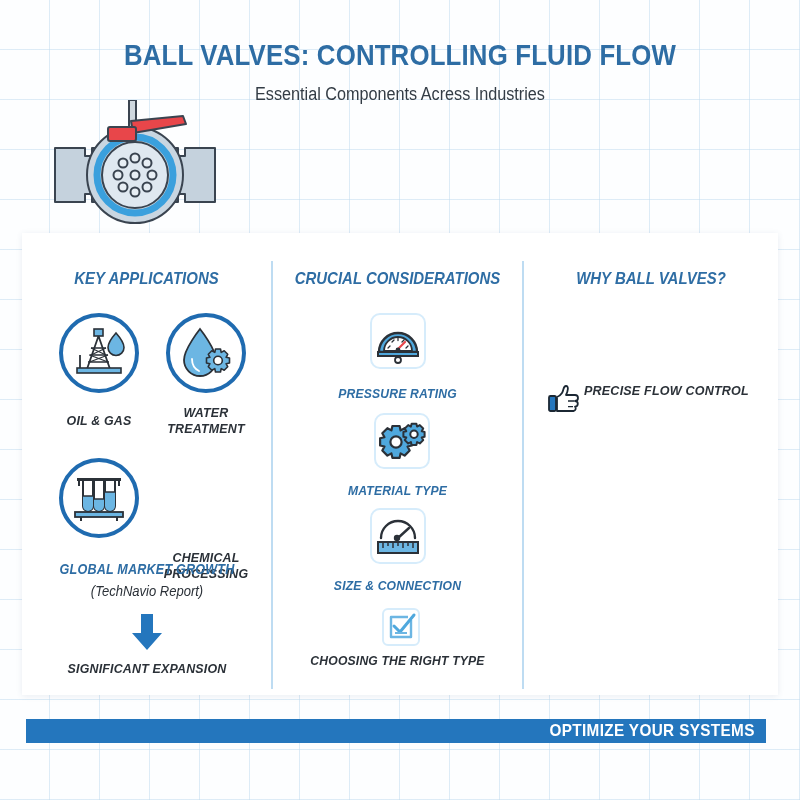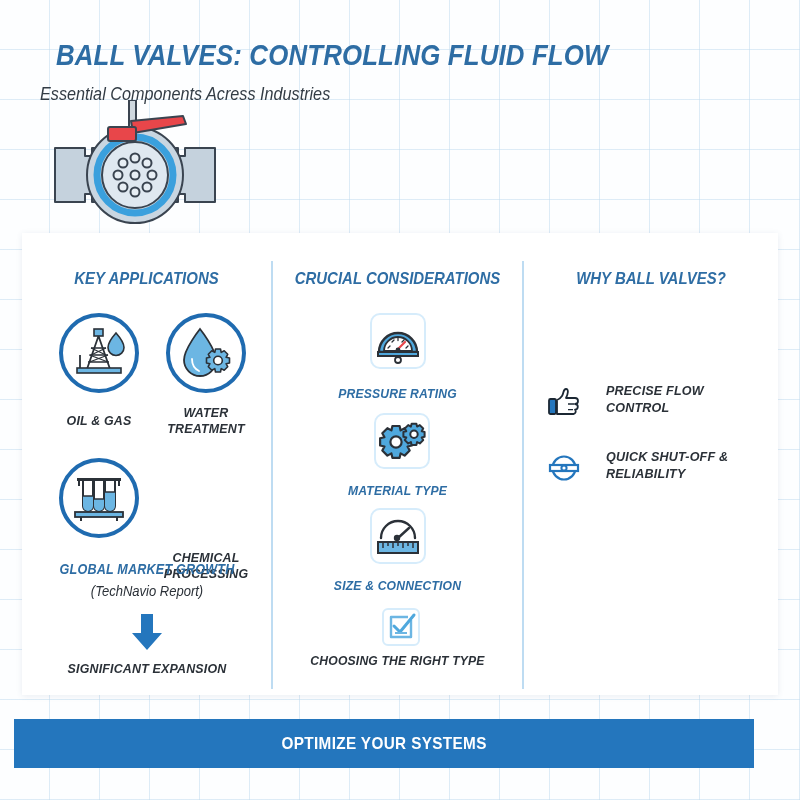--- a/index.html
+++ b/index.html
@@ -25,22 +25,21 @@
     background-size: 50px 50px;
     background-position: -1px -1px;
   }
 
   
   .header {
     position: absolute;
     left: 0;
     top: 38px;
     width: 800px;
-    text-align: left;
-    font-style: italic;
+    text-align: center;
   }
   .title {
     font-size: 30px;
     font-weight: bold;
     letter-spacing: 0.2px;
     color: #2e6da4;
     transform: scaleX(0.86);
     white-space: nowrap;
   }
   .subtitle {
@@ -196,22 +195,22 @@
   .ccl3 { left: 251px; top: 345px; width: 249px; }
   .ccl4 {
     left: 251px; top: 420px; width: 249px;
     color: #2b3138;
   }
 
   
   .ben-row {
     position: absolute;
     display: flex;
-    align-items: flex-end;
-    gap: 26px;
+    align-items: flex-start;
+    gap: 4px;
   }
   .br1 { left: 526px; top: 150px; }
   .br2 { left: 526px; top: 216px; }
 
   .ben-icon {
     width: 32px;
     height: 30px;
     flex: none;
     margin-top: 1px;
   }
@@ -222,28 +221,28 @@
     line-height: 1.25;
     transform: scaleX(0.93);
     transform-origin: left center;
     letter-spacing: 0.2px;
     white-space: pre-line;
   }
 
   
   .footer {
     position: absolute;
-    left: 14px;
+    left: 26px;
     top: 719px;
     width: 740px;
-    height: 49px;
+    height: 24px;
     background: #2476bd;
     display: flex;
     align-items: center;
-    justify-content: center;
+    justify-content: flex-end;
   }
   .footer-text {
     color: #ffffff;
     font-size: 17px;
     font-weight: bold;
     letter-spacing: 0.4px;
     transform: scaleX(0.9);
   }
 </style>
 </head>
@@ -403,31 +402,20 @@
       <span class="ben-icon">
         <svg width="32" height="30" viewBox="0 0 32 30">
           <rect x="1" y="12" width="7" height="15" rx="1.5" fill="#2476bd" stroke="#1b2733" stroke-width="1.8"></rect>
           <path d="M9,27 L9,13 C9,13 12,12 14,9 C16,6 15,2 18,2 C21,2 20,7 18,11 L27,11 a3,3 0 0 1 0,6 a2.8,2.8 0 0 1 0,5.6 a2.6,2.6 0 0 1 -1.5,4.4 L12,27 Z" fill="#ffffff" stroke="#1b2733" stroke-width="1.8" stroke-linejoin="round"></path>
           <path d="M20,17 L26,17 M20,22.6 L25,22.6" stroke="#1b2733" stroke-width="1.4"></path>
         </svg>
       </span>
       <span class="ben-label">PRECISE FLOW CONTROL</span>
     </div>
 
-    <div class="ben-row br2">
-      <span class="ben-icon">
-        <svg width="32" height="30" viewBox="0 0 32 30">
-          <circle cx="16" cy="15" r="11.5" fill="#ffffff" stroke="#2476bd" stroke-width="2.2"></circle>
-          <rect x="2" y="12" width="28" height="6" fill="#ffffff" stroke="#2476bd" stroke-width="2.2"></rect>
-          <circle cx="16" cy="15" r="2.6" fill="#ffffff" stroke="#2476bd" stroke-width="2"></circle>
-        </svg>
-      </span>
-      <span class="ben-label">QUICK SHUT-OFF &amp;
-RELIABILITY</span>
-    </div>
 
   </div>
 
   <div class="footer">
     <span class="footer-text">OPTIMIZE YOUR SYSTEMS</span>
   </div>
 
 </div>
 
 </body></html>

